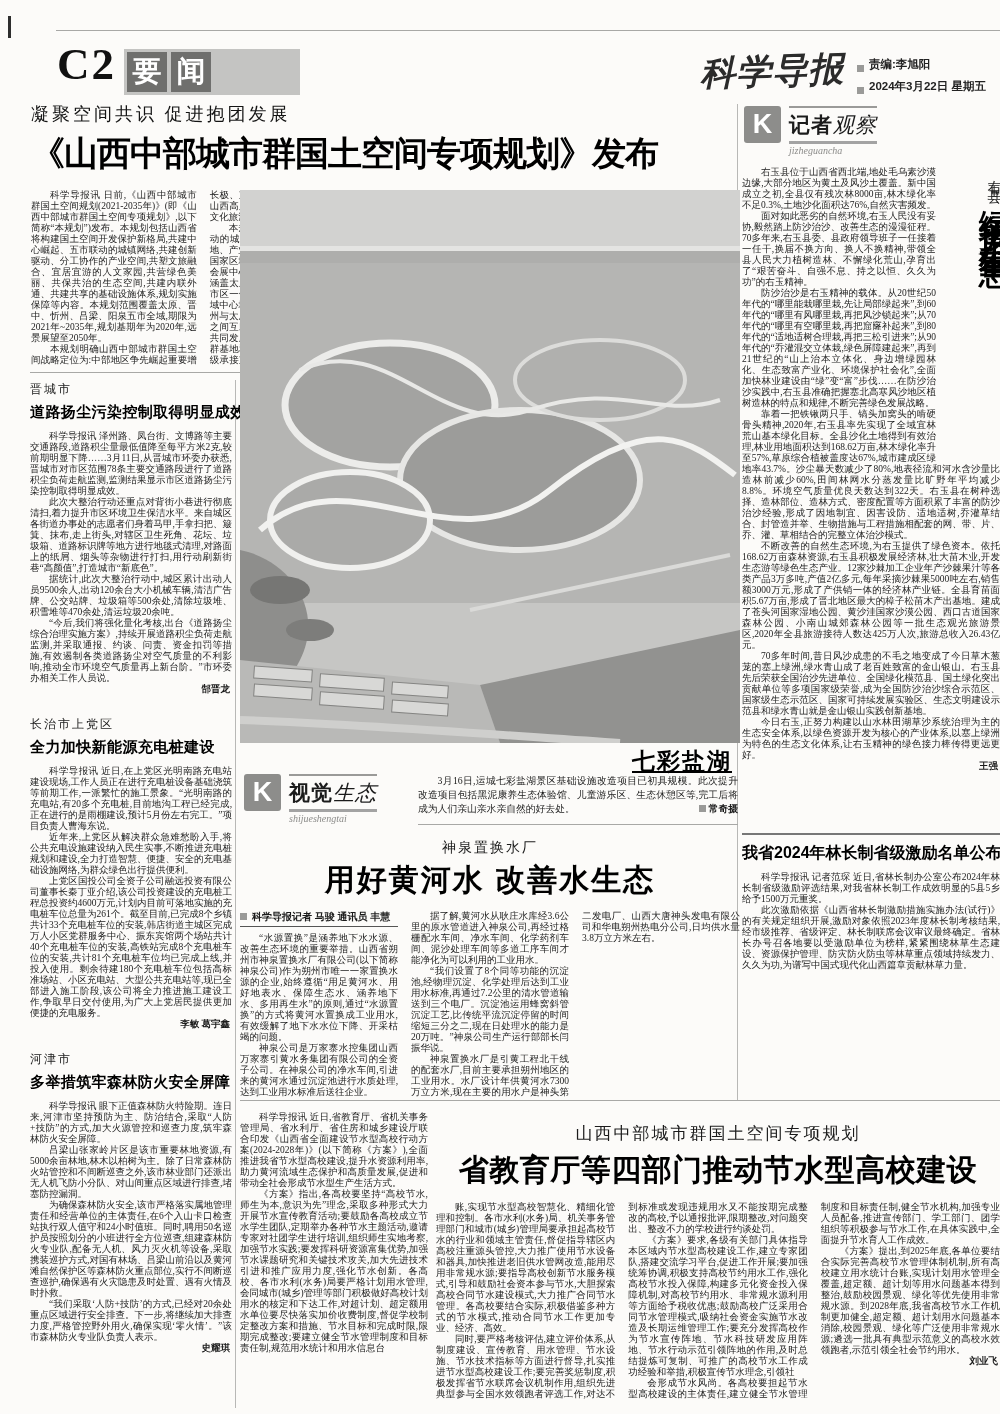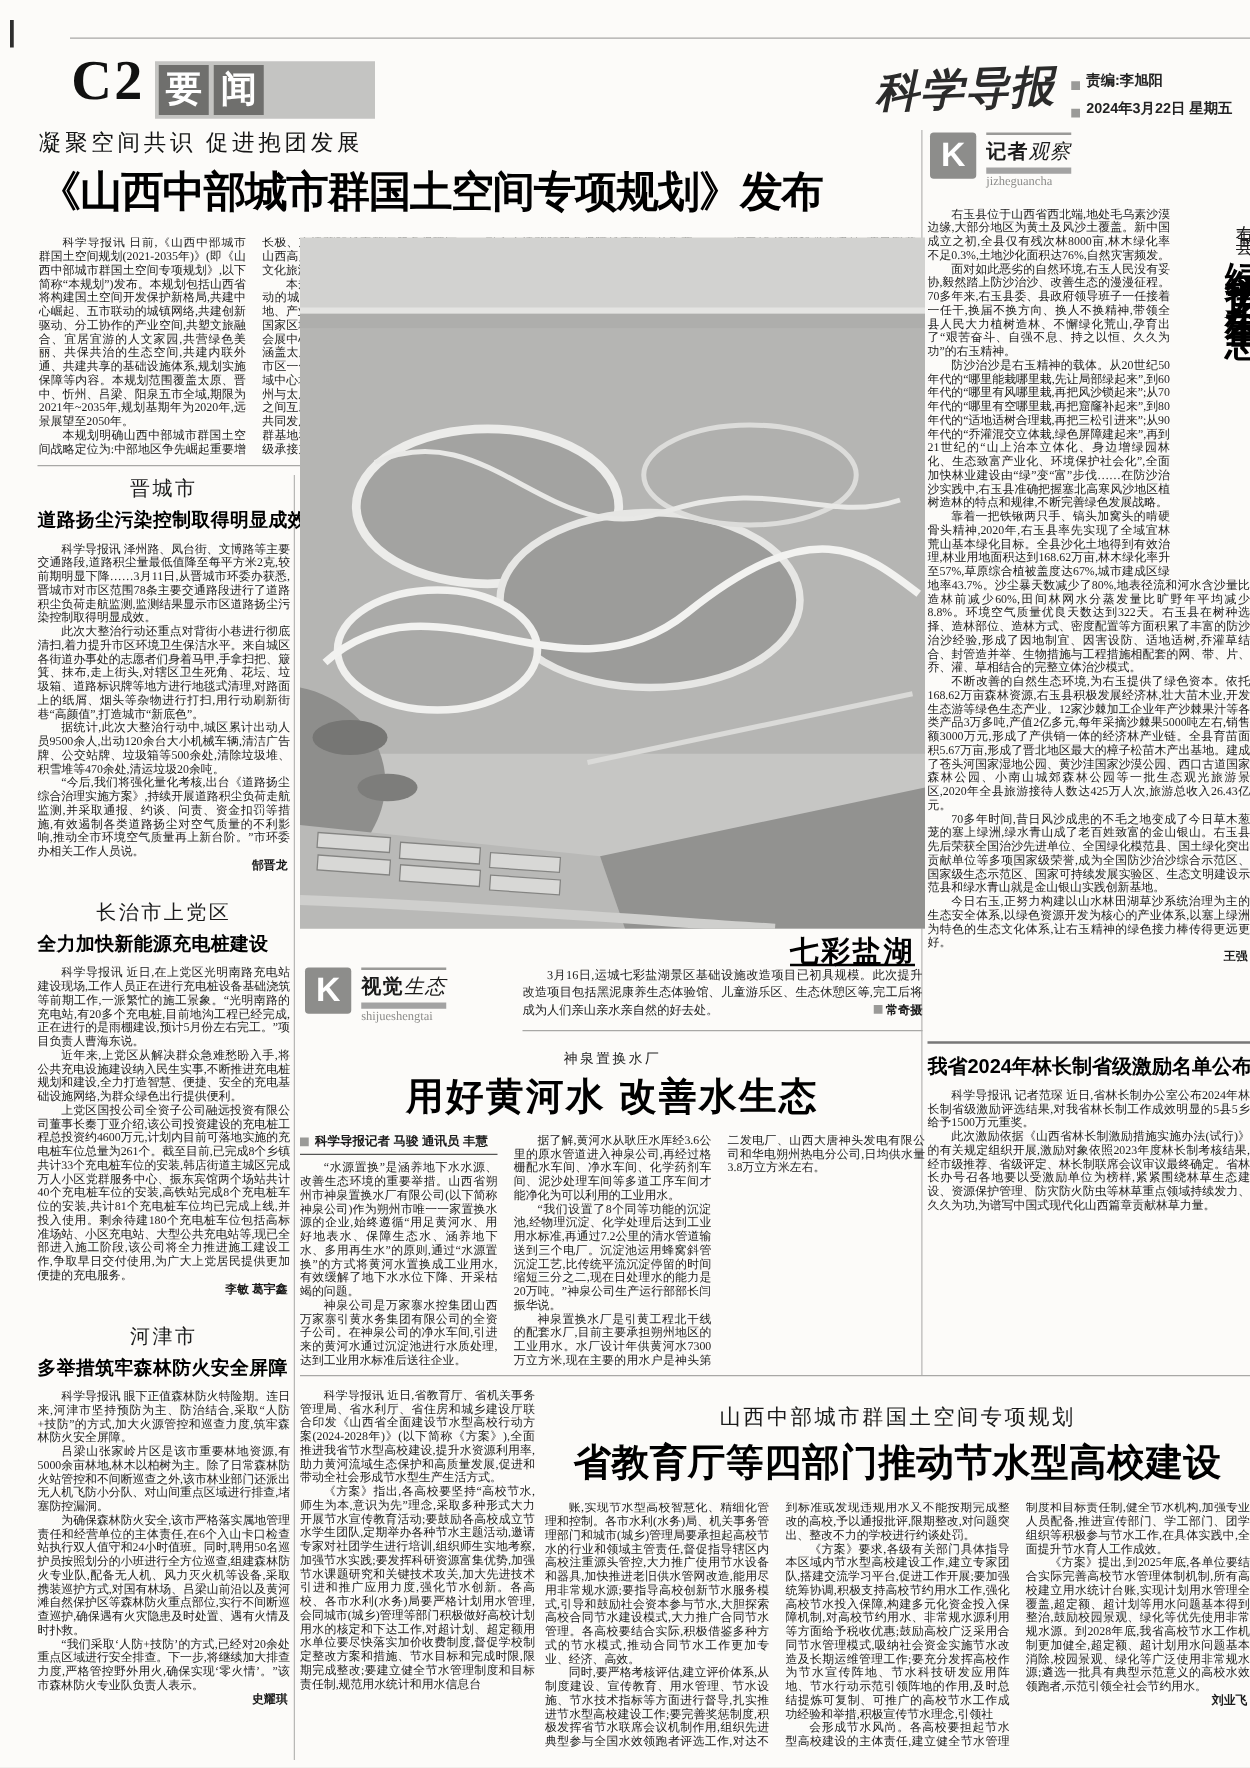--- a/index.html
+++ b/index.html
@@ -25,44 +25,44 @@
   .bodytext p{margin:0;text-indent:2em;}
   .byline-end{text-align:right;font-weight:bold;text-indent:0 !important;padding-right:2px;}
   .kicker{font-size:18px;letter-spacing:3px;color:#141414;}
 
   
   .headline1{font-family:"Liberation Sans","DejaVu Sans",sans-serif;font-weight:900;font-size:34px;letter-spacing:-1px;color:#000;margin-top:5px;white-space:nowrap;}
   .cols4{column-count:4;column-gap:13px;height:180px;column-fill:auto;overflow:hidden;margin-top:13px;}
 
   
   .side-art{margin-bottom:21px;}
-  .side-kicker{font-size:16px;letter-spacing:2px;margin-bottom:5px;text-align:center;}
+  .side-kicker{font-size:12px;letter-spacing:2px;margin-bottom:5px;}
   .side-headline{font-weight:900;font-size:15px;letter-spacing:0.4px;color:#000;margin-bottom:9px;white-space:nowrap;}
 
   
   .kbrand{display:flex;align-items:flex-start;}
   .ksq{width:37px;height:37px;background:#8d8d8b;color:#fff;font-family:"Liberation Sans","DejaVu Sans",sans-serif;
        font-weight:bold;font-size:27px;display:flex;align-items:center;justify-content:center;flex:none;border-radius:3px;}
   .kright{margin-left:8px;border-top:2px solid #9a9a98;padding-top:3px;}
-  .kname{font-size:16px;font-weight:bold;letter-spacing:1px;}
+  .kname{font-size:21px;font-weight:bold;letter-spacing:1px;}
   .kname .script{font-style:italic;font-weight:normal;}
-  .kpy{font-size:10px;color:#8c8c8a;border-top:5px solid #a3a3a3;margin-top:2px;padding-top:1px;}
+  .kpy{font-style:italic;font-size:10px;color:#8c8c8a;border-top:3px solid #a3a3a3;margin-top:2px;padding-top:1px;}
 
   .vhead{float:right;width:58px;height:294px;margin-left:6px;writing-mode:vertical-rl;text-align:left;}
   .vloc{font-size:14px;letter-spacing:5px;padding-top:2px;margin-left:4px;}
   .vbig{font-weight:900;font-size:30px;letter-spacing:5px;color:#000;margin-left:2px;}
 
   .headline-mid{font-family:"Liberation Sans","DejaVu Sans",sans-serif;font-weight:900;font-size:16px;color:#000;white-space:nowrap;}
 
   
   .photo-title{font-weight:900;font-size:23px;letter-spacing:2px;color:#000;}
   .credit{float:right;font-weight:bold;text-indent:0;}
 
   
-  .sq-kicker{text-align:center;font-size:11px;letter-spacing:2px;}
+  .sq-kicker{text-align:center;font-size:14px;letter-spacing:2px;}
   .sq-headline{text-align:center;font-family:"Liberation Sans","DejaVu Sans",sans-serif;font-weight:600;font-size:30px;letter-spacing:2px;color:#000;margin-top:3px;}
   .cols3{column-count:3;column-gap:13px;column-fill:auto;overflow:hidden;}
   .byline-top{font-family:"Liberation Sans","DejaVu Sans",sans-serif;font-weight:bold;font-size:10px;border-bottom:1px solid #555;
               padding-bottom:4px;margin-bottom:6px;display:flex;align-items:center;}
 
   
   .js-kicker{text-align:center;font-size:17px;letter-spacing:2px;}
   .js-headline{text-align:center;font-family:"Liberation Sans","DejaVu Sans",sans-serif;font-weight:900;font-size:30px;letter-spacing:0.5px;color:#000;margin-top:5px;white-space:nowrap;}
 </style>
 </head>

